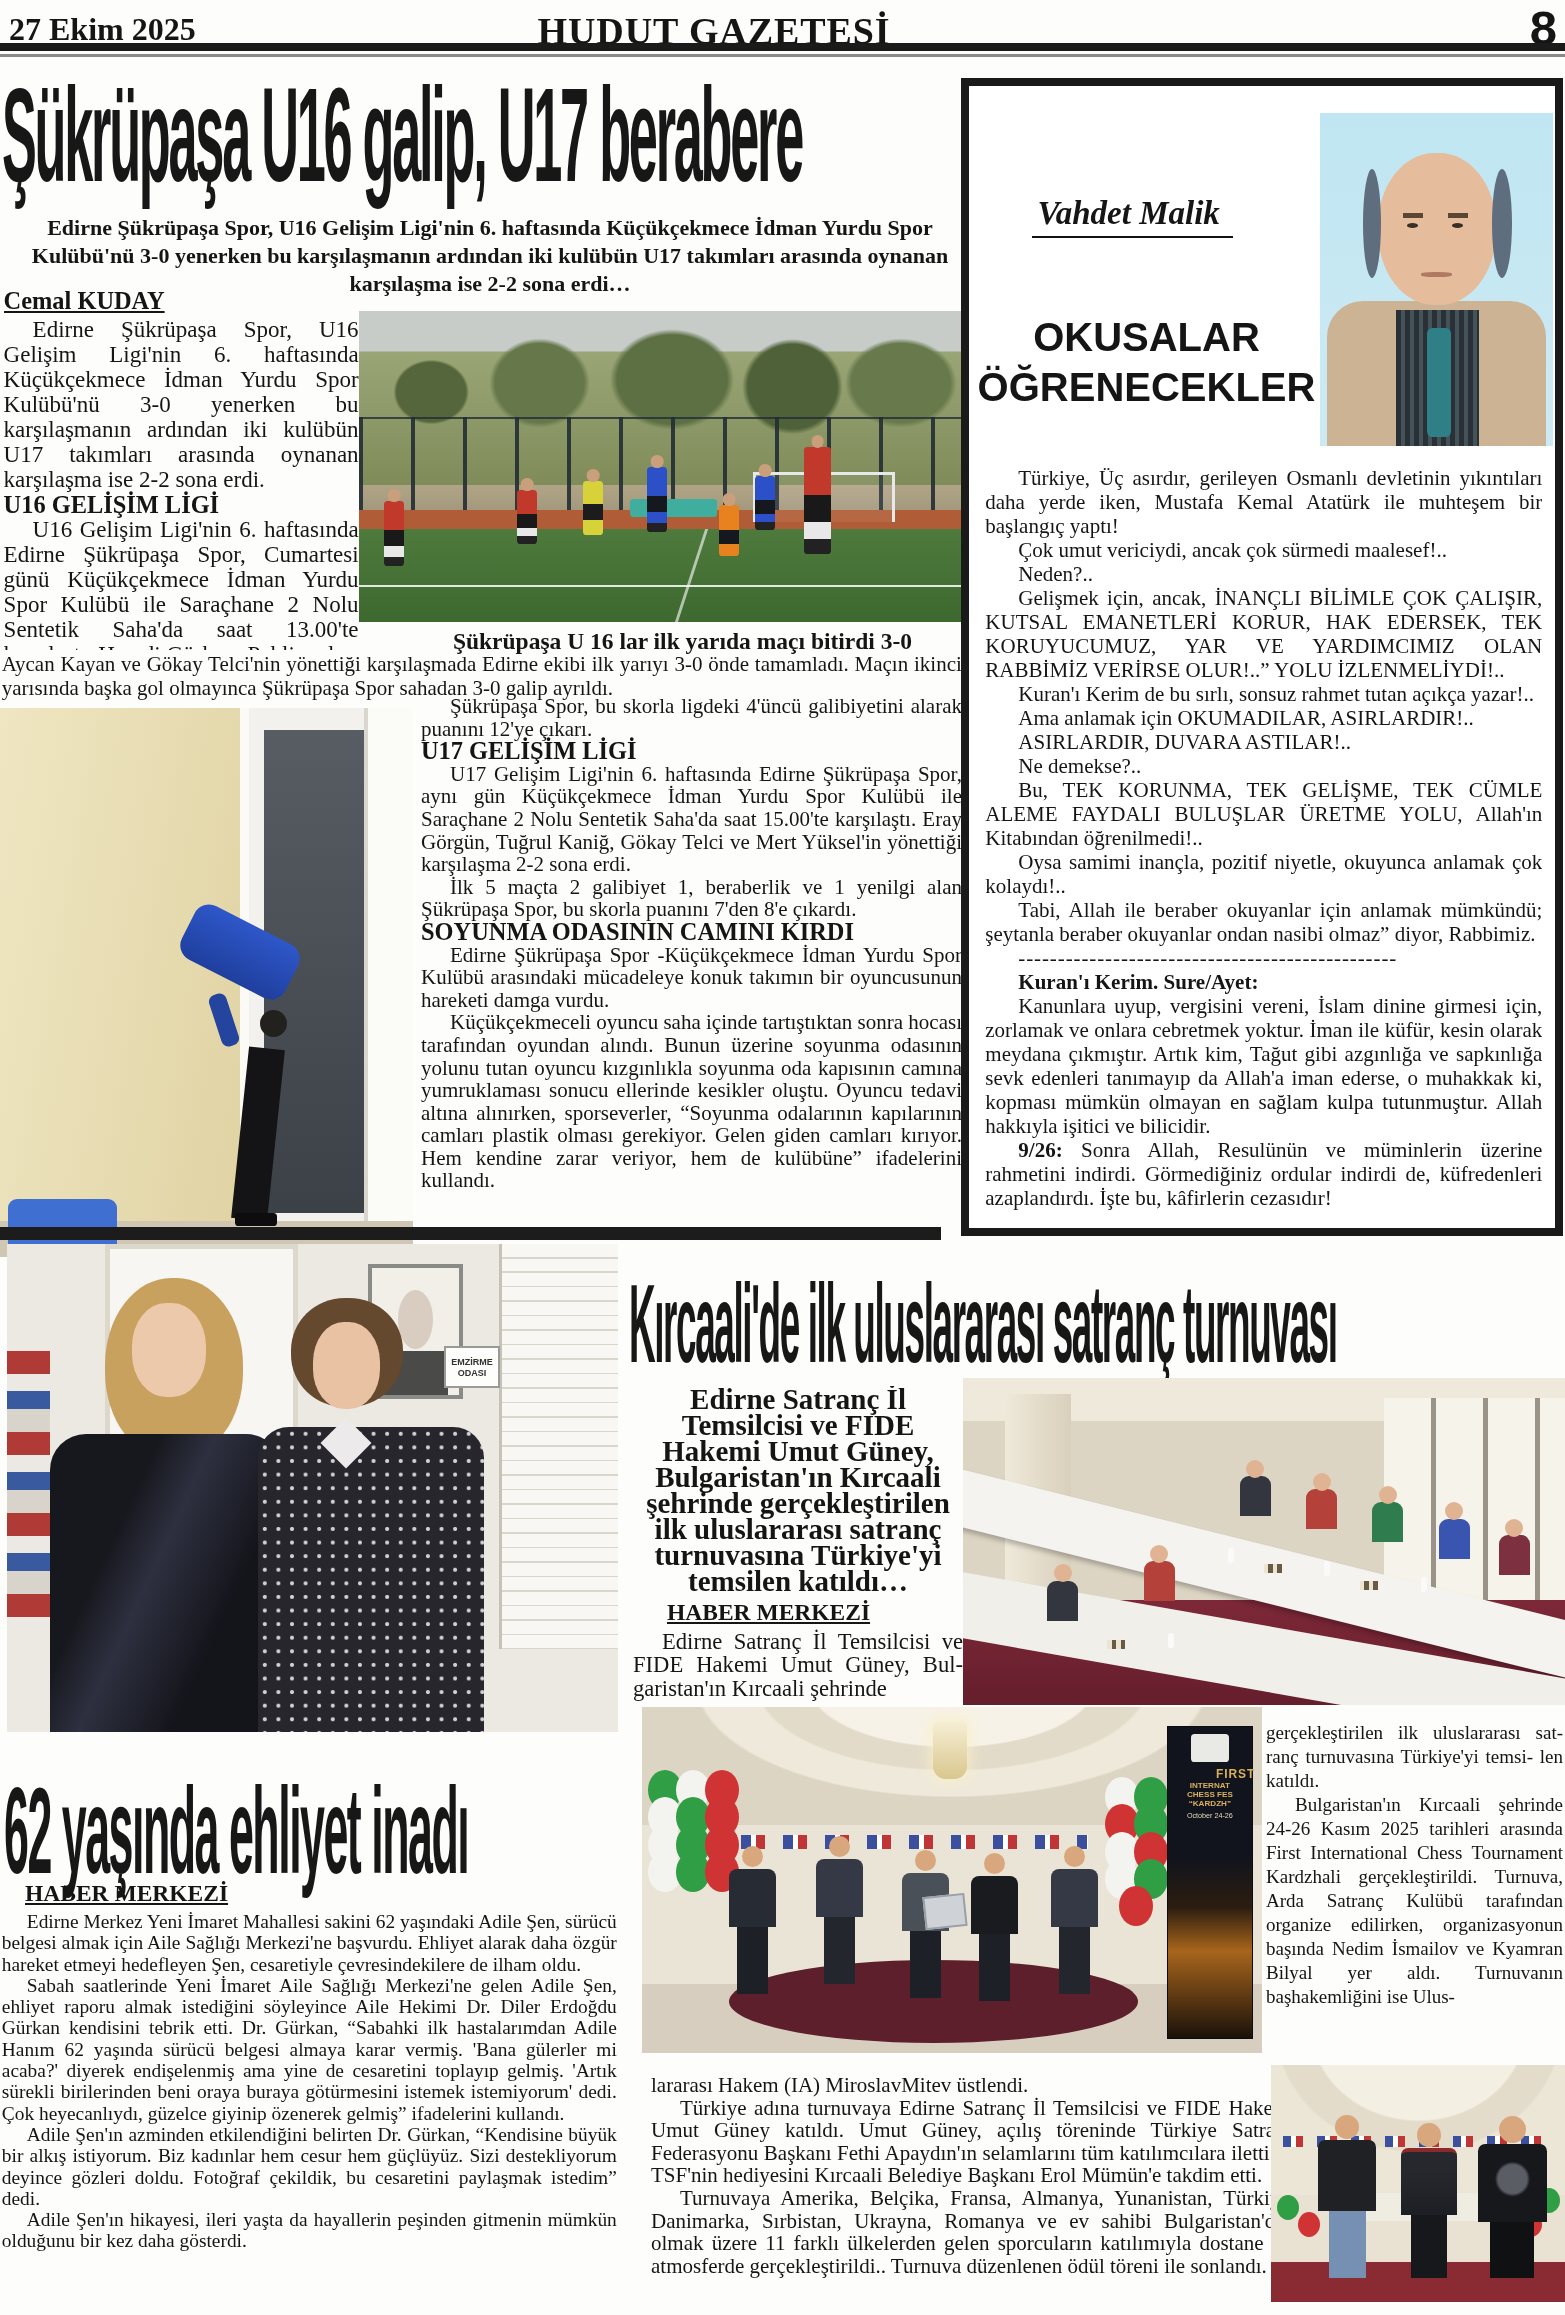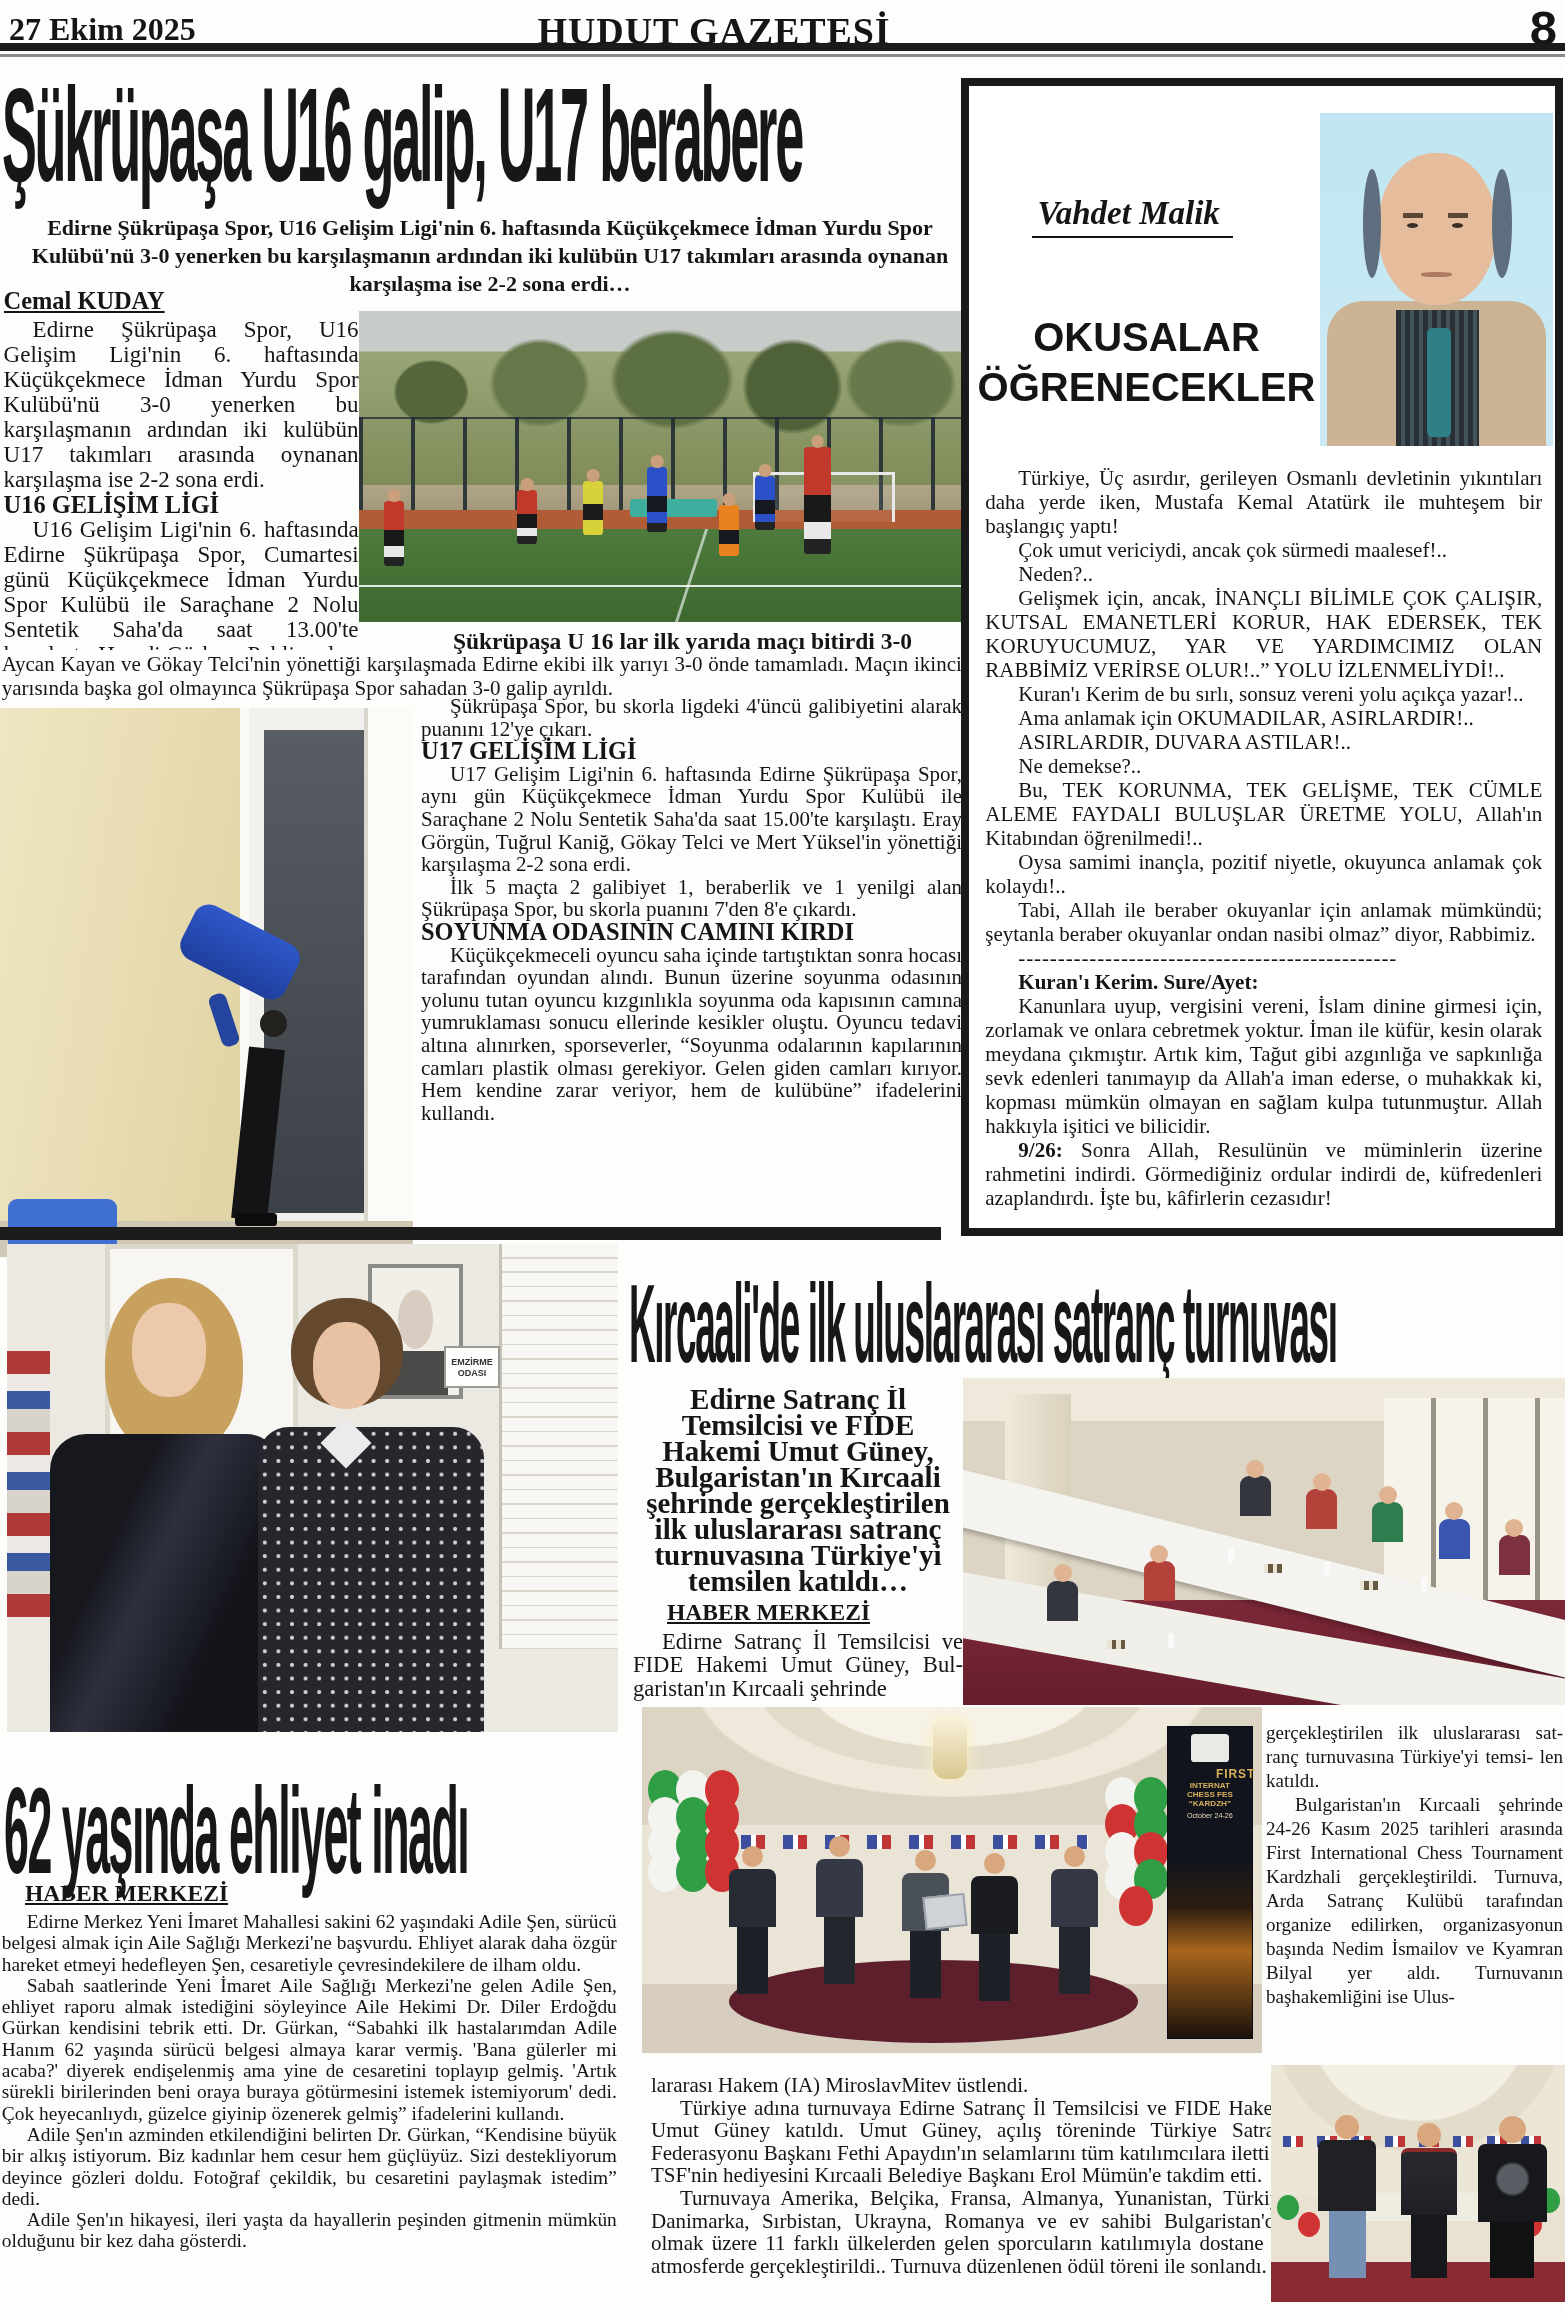--- a/index.html
+++ b/index.html
@@ -260,20 +260,21 @@
     <div class="dp-shoe"></div>
     <div class="dp-blue"></div>
   </div>
 
   <div class="abs col2 just">
     <p class="ind">Şükrüpaşa Spor, bu skorla ligdeki 4'üncü galibiyetini alarak puanını 12'ye çıkarı.</p>
     <p class="colhead">U17 GELİŞİM LİGİ</p>
     <p class="ind">U17 Gelişim Ligi'nin 6. haftasında Edirne Şükrüpaşa Spor, aynı gün Küçükçekmece İdman Yurdu Spor Kulübü ile Saraçhane 2 Nolu Sentetik Saha'da saat 15.00'te karşılaştı. Eray Görgün,  Tuğrul Kaniğ, Gökay Telci ve Mert Yüksel'in yönettiği karşılaşma 2-2 sona erdi.</p>
     <p class="ind">İlk 5 maçta  2 galibiyet 1, beraberlik ve 1 yenilgi alan Şükrüpaşa Spor, bu skorla puanını 7'den 8'e çıkardı.</p>
     <p class="colhead">SOYUNMA ODASININ CAMINI KIRDI</p>
+    <p class="ind">Edirne Şükrüpaşa Spor -Küçükçekmece İdman Yurdu Spor Kulübü arasındaki mücadeleye konuk takımın bir oyuncusunun hareketi damga vurdu.</p>
     <p class="ind">Küçükçekmeceli oyuncu saha içinde tartıştıktan sonra hocası tarafından oyundan alındı. Bunun üzerine soyunma odasının yolunu tutan oyuncu kızgınlıkla soyunma oda kapısının camına yumruklaması sonucu ellerinde kesikler oluştu. Oyuncu tedavi altına alınırken, sporseverler, “Soyunma odalarının kapılarının camları plastik olması gerekiyor. Gelen giden camları kırıyor. Hem kendine zarar veriyor, hem de kulübüne” ifadelerini kullandı.</p>
   </div>
 
   <div class="abs divbar"></div>
 
   <div class="abs svbox">
     <div class="abs sv-author">Vahdet Malik</div>
     <div class="abs portrait">
       <div class="po-jacket"></div>
       <div class="po-shirt"></div>
@@ -289,21 +290,21 @@
     </div>
     <div class="abs sv-okusalar sans">
       <div>OKUSALAR</div>
       <div>ÖĞRENECEKLER</div>
     </div>
     <div class="abs sv-body just">
       <p>Türkiye, Üç asırdır, gerileyen Osmanlı devletinin yıkıntıları daha yerde iken, Mustafa Kemal Atatürk ile muhteşem bir başlangıç yaptı!</p>
       <p>Çok umut vericiydi, ancak çok sürmedi maalesef!..</p>
       <p>Neden?..</p>
       <p>Gelişmek için, ancak, İNANÇLI BİLİMLE ÇOK ÇALIŞIR, KUTSAL EMANETLERİ KORUR, HAK EDERSEK, TEK KORUYUCUMUZ, YAR VE YARDIMCIMIZ OLAN RABBİMİZ VERİRSE OLUR!..” YOLU İZLENMELİYDİ!..</p>
-      <p>Kuran'ı Kerim de bu sırlı, sonsuz vereni yolu açıkça yazar!..</p>
+      <p>Kuran'ı Kerim de bu sırlı, sonsuz rahmet tutan açıkça yazar!..</p>
       <p>Ama anlamak için OKUMADILAR, ASIRLARDIR!..</p>
       <p>ASIRLARDIR, DUVARA ASTILAR!..</p>
       <p>Ne demekse?..</p>
       <p>Bu, TEK KORUNMA, TEK GELİŞME, TEK CÜMLE ALEME FAYDALI BULUŞLAR ÜRETME YOLU, Allah'ın Kitabından öğrenilmedi!..</p>
       <p>Oysa samimi inançla, pozitif niyetle, okuyunca anlamak çok kolaydı!..</p>
       <p>Tabi, Allah ile beraber okuyanlar için anlamak mümkündü; şeytanla beraber okuyanlar ondan nasibi olmaz” diyor, Rabbimiz.</p>
       <p class="dashline">------------------------------------------------</p>
       <p class="b">Kuran'ı Kerim. Sure/Ayet:</p>
       <p>Kanunlara uyup, vergisini vereni, İslam dinine girmesi için, zorlamak ve onlara cebretmek yoktur. İman ile küfür, kesin olarak meydana çıkmıştır. Artık kim, Tağut gibi azgınlığa ve sapkınlığa sevk edenleri tanımayıp da Allah'a iman ederse, o muhakkak ki, kopması mümkün olmayan en sağlam kulpa tutunmuştur. Allah hakkıyla işitici ve bilicidir.</p>
       <p><b>9/26:</b><span> Sonra Allah, Resulünün ve müminlerin üzerine rahmetini indirdi. Görmediğiniz ordular indirdi de, küfredenleri azaplandırdı. İşte bu, kâfirlerin cezasıdır!</span></p>

